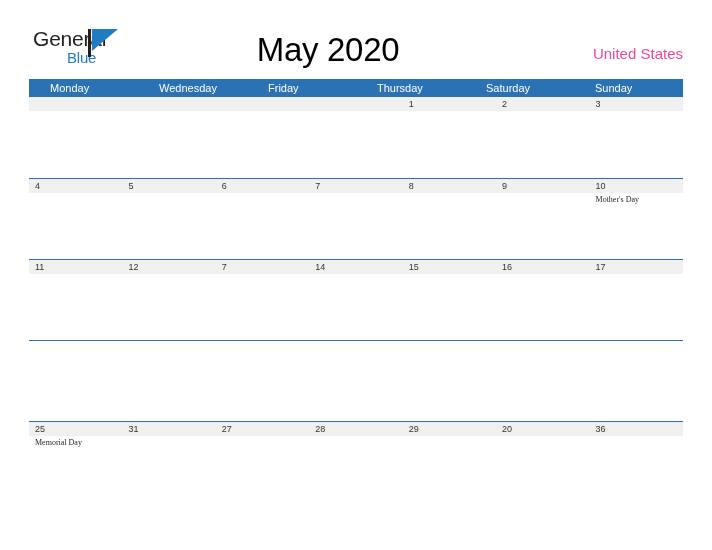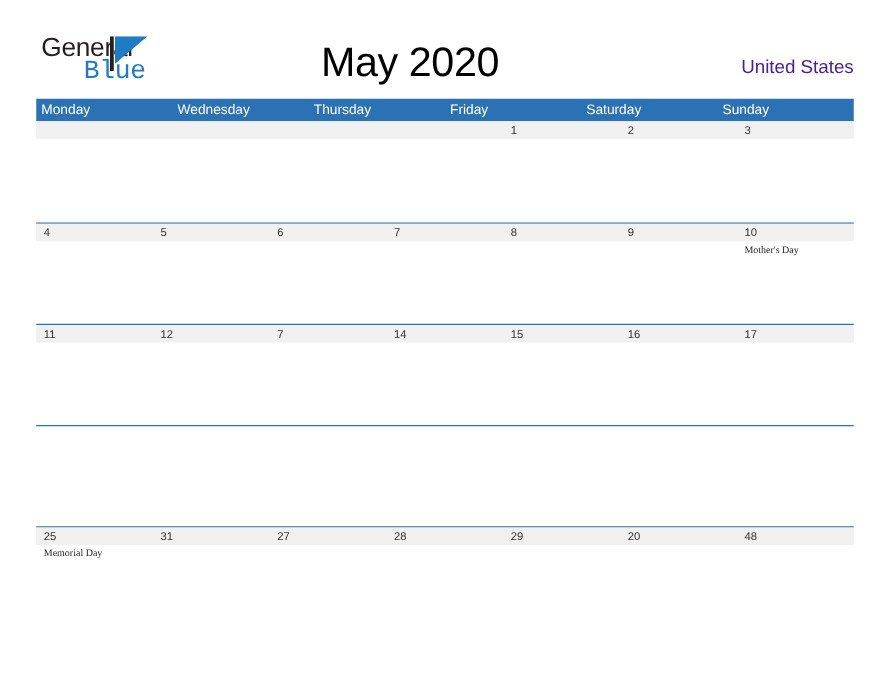--- a/index.html
+++ b/index.html
@@ -44,25 +44,25 @@
     font-size: 21px;
     color: #231f20;
     letter-spacing: -0.2px;
     line-height: 21px;
     font-family: "Liberation Sans", sans-serif;
   }
   .logo-blue {
     position: absolute;
     left: 34px;
     top: 19px;
-    font-size: 21px;
+    font-size: 15px;
     color: #1f7bc4;
     letter-spacing: -0.2px;
     line-height: 21px;
-    font-family: Liberation Mono, monospace;
+    font-family: Liberation Sans, sans-serif;
   }
   .logo-flag {
     position: absolute;
     left: 55px;
     top: 1px;
     width: 36px;
     height: 28px;
   }
 
   .cal-title {
@@ -77,21 +77,21 @@
     letter-spacing: -0.3px;
     line-height: 38px;
     font-family: "Liberation Sans", sans-serif;
   }
 
   .cal-country {
     position: absolute;
     right: 29px;
     top: 45px;
     font-size: 15px;
-    color: #4c1d95;
+    color: #ec4899;
     line-height: 18px;
     font-family: "Liberation Sans", sans-serif;
   }
 
   
   .calendar {
     position: absolute;
     left: 29px;
     top: 79px;
     width: 654px;
@@ -101,21 +101,21 @@
     display: flex;
     width: 654px;
     height: 18px;
     background: #2b72b4;
   }
   .weekday-cell {
     flex: 1 1 0;
     font-size: 11px;
     color: #ffffff;
     line-height: 18px;
-    padding-left: 4px;
+    padding-left: 21px;
     box-sizing: border-box;
     font-family: "Liberation Sans", sans-serif;
     overflow: hidden;
     white-space: nowrap;
   }
 
   .week-row {
     width: 654px;
     height: 81px;
     border-top: 1px solid #2b72b4;
@@ -182,22 +182,22 @@
 
     <div class="cal-country">United States</div>
 
   </div>
 
   <div class="calendar">
 
     <div class="weekday-row">
       <div class="weekday-cell">Monday</div>
       <div class="weekday-cell">Wednesday</div>
+      <div class="weekday-cell">Friday</div>
       <div class="weekday-cell">Thursday</div>
-      <div class="weekday-cell">Friday</div>
       <div class="weekday-cell">Saturday</div>
       <div class="weekday-cell">Sunday</div>
     </div>
 
     <div class="week-row first">
       <div class="day-band">
         <div class="day-num"></div>
         <div class="day-num"></div>
         <div class="day-num"></div>
         <div class="day-num"></div>
@@ -271,21 +271,21 @@
     </div>
 
     <div class="week-row">
       <div class="day-band">
         <div class="day-num">25</div>
         <div class="day-num">31</div>
         <div class="day-num">27</div>
         <div class="day-num">28</div>
         <div class="day-num">29</div>
         <div class="day-num">20</div>
-        <div class="day-num">48</div>
+        <div class="day-num">36</div>
       </div>
       <div class="event-band">
         <div class="day-event">Memorial Day</div>
         <div class="day-event"></div>
         <div class="day-event"></div>
         <div class="day-event"></div>
         <div class="day-event"></div>
         <div class="day-event"></div>
         <div class="day-event"></div>
       </div>

